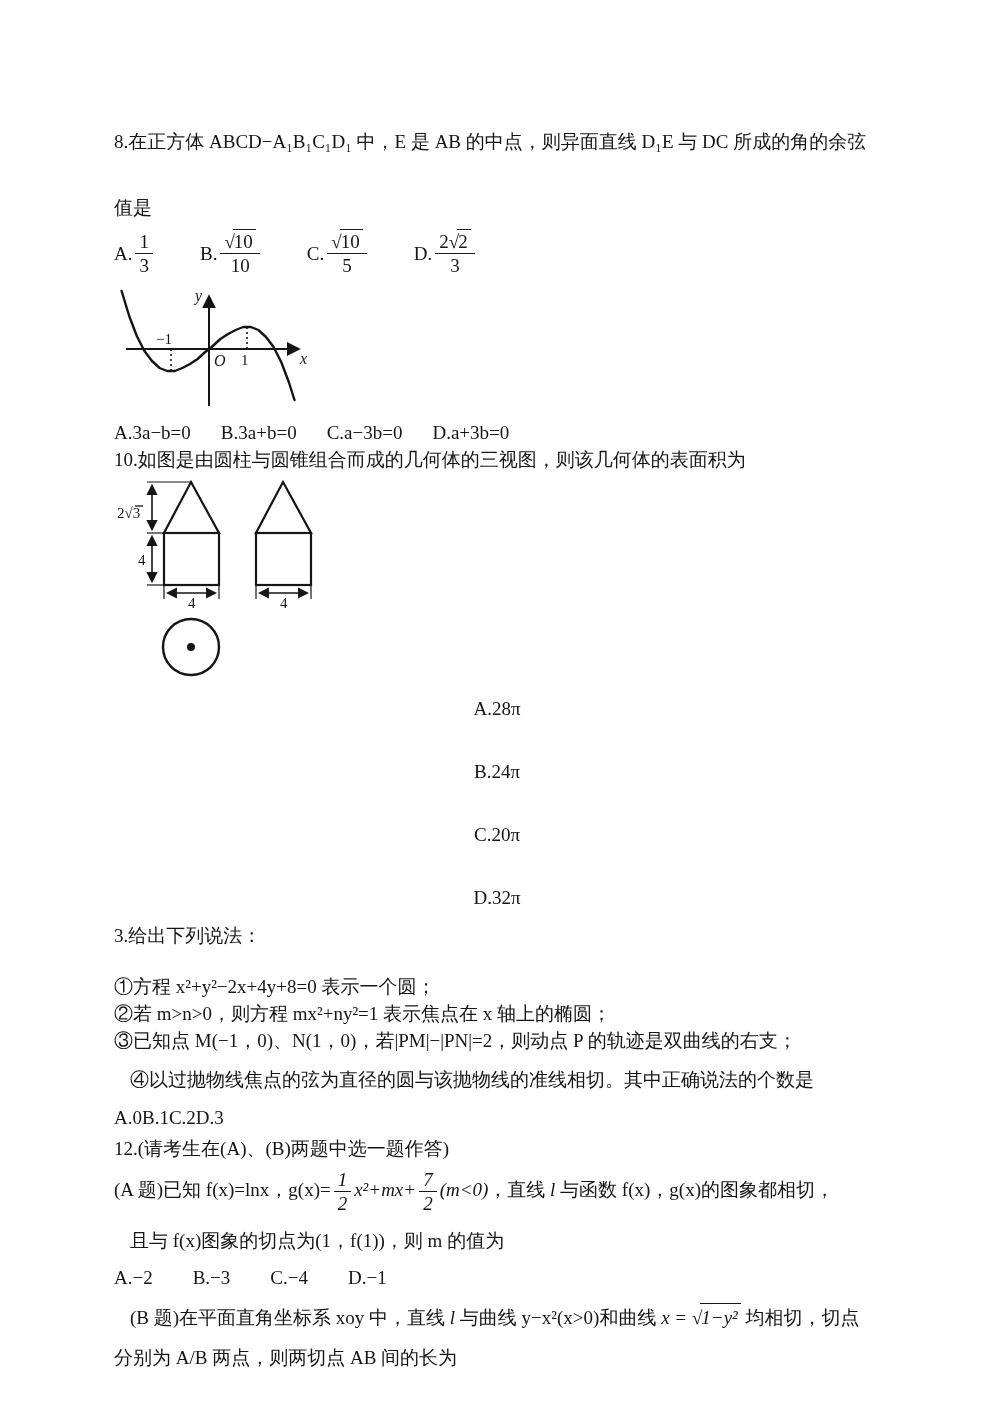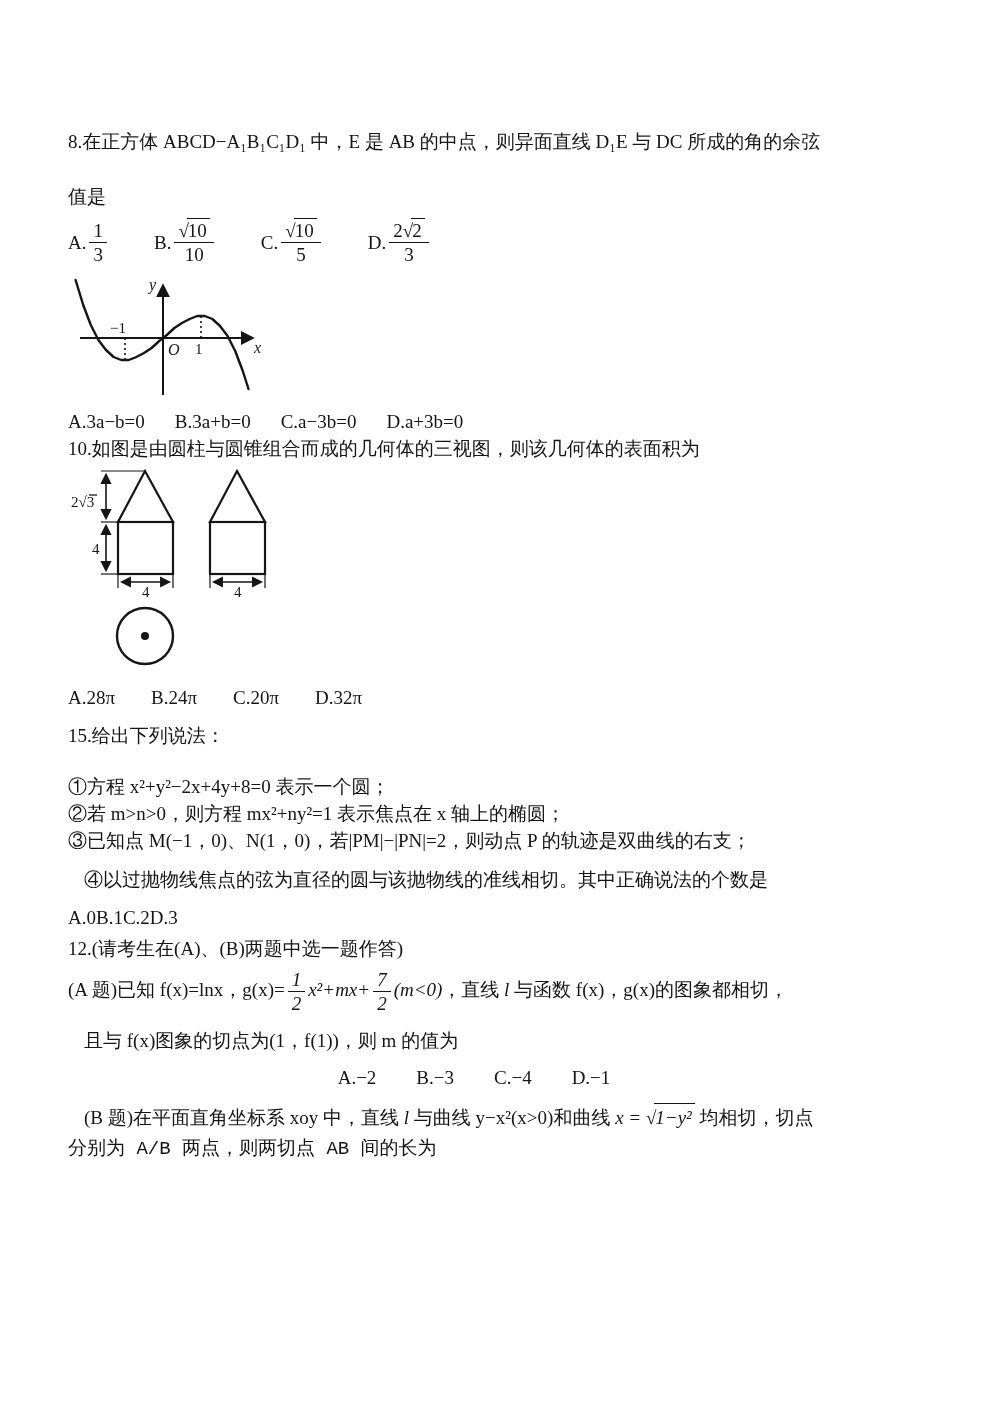--- a/index.html
+++ b/index.html
@@ -2,29 +2,29 @@
 <html><head>
 <meta charset="utf-8">
 <style>
   html,body{margin:0;padding:0;}
   body{
     width:1000px;height:1414px;background:#ffffff;color:#151515;
     font-family:"Liberation Serif","DejaVu Serif",serif;
     font-size:19px;line-height:27px;
   }
   .page{width:1000px;height:1414px;overflow:hidden;background:#fff;}
-  .content{padding:128px 120px 0 68px;}
+  .content{padding:128px 120px 0 114px;}
   p{margin:0;}
-  .mt28{margin-top:28px;} .mt18{margin-top:18px;} .mt16{}
-  .mt14{margin-top:24px;} .mt15{} .mt13{margin-top:5px;font-family:Liberation Mono, monospace;}
+  .mt28{margin-top:39px;} .mt18{margin-top:18px;} .mt16{}
+  .mt14{margin-top:24px;} .mt15{} .mt13{margin-top:13px;}
   .mt12{margin-top:12px;margin-left:16px;} .mt11{margin-top:11px;} .mt10{margin-top:10px;}
-  .mt8{margin-top:8px;} .mt6{margin-top:6px;} .mt4{margin-top:4px;} .mt2{margin-top:2px;}
+  .mt8{margin-top:8px;} .mt6{margin-top:6px;} .mt4{margin-top:4px;flex-direction:column;} .mt2{margin-top:2px;}
 
   .opts{display:flex;align-items:center;}
-  .gap44{gap:44px;} .gap30{gap:30px;align-items:center;} .gap36{gap:36px;} .gap42{} .gap40{gap:40px;justify-content:center;}
+  .gap44{gap:44px;} .gap30{gap:30px;align-items:center;} .gap36{gap:36px;} .gap42{} .gap40{gap:40px;}
   .opt{display:inline-flex;align-items:center;white-space:nowrap;}
 
   .frac{display:inline-block;vertical-align:middle;text-align:center;margin:0 3px;}
   .frac .num{display:block;line-height:23px;padding:0 4px;}
   .frac .den{display:block;line-height:23px;border-top:1.6px solid #151515;padding:0 4px;}
 
   .sqrt{display:inline-block;white-space:nowrap;}
   .rsign{display:inline-block;font-style:normal;}
   .rbody{display:inline-block;border-top:1.6px solid #151515;padding:0 3px 0 1px;margin-left:-2px;}
 
@@ -131,21 +131,21 @@
       <circle cx="77" cy="172" r="4" fill="#151515"></circle>
     </svg>
 
     <div class="opts gap36 mt4">
       <span class="opt">A.28π</span>
       <span class="opt">B.24π</span>
       <span class="opt">C.20π</span>
       <span class="opt">D.32π</span>
     </div>
 
-    <p class="mt11">15.给出下列说法：</p>
+    <p class="mt11">3.给出下列说法：</p>
     <p class="mt14"><span class="circ">①</span><span>方程 x²+y²−2x+4y+8=0 表示一个圆；</span></p>
     <p class="mt15"><span class="circ">②</span><span>若 m&gt;n&gt;0，则方程 mx²+ny²=1 表示焦点在 x 轴上的椭圆；</span></p>
     <p class="mt15"><span class="circ">③</span><span>已知点 M(−1，0)、N(1，0)，若|PM|−|PN|=2，则动点 P 的轨迹是双曲线的右支；</span></p>
     <p class="mt12"><span class="circ">④</span><span>以过抛物线焦点的弦为直径的圆与该抛物线的准线相切。其中正确说法的个数是</span></p>
 
     <div class="opts gap42 mt11">
       <span class="opt">A.0</span>
       <span class="opt">B.1</span>
       <span class="opt">C.2</span>
       <span class="opt">D.3</span>

